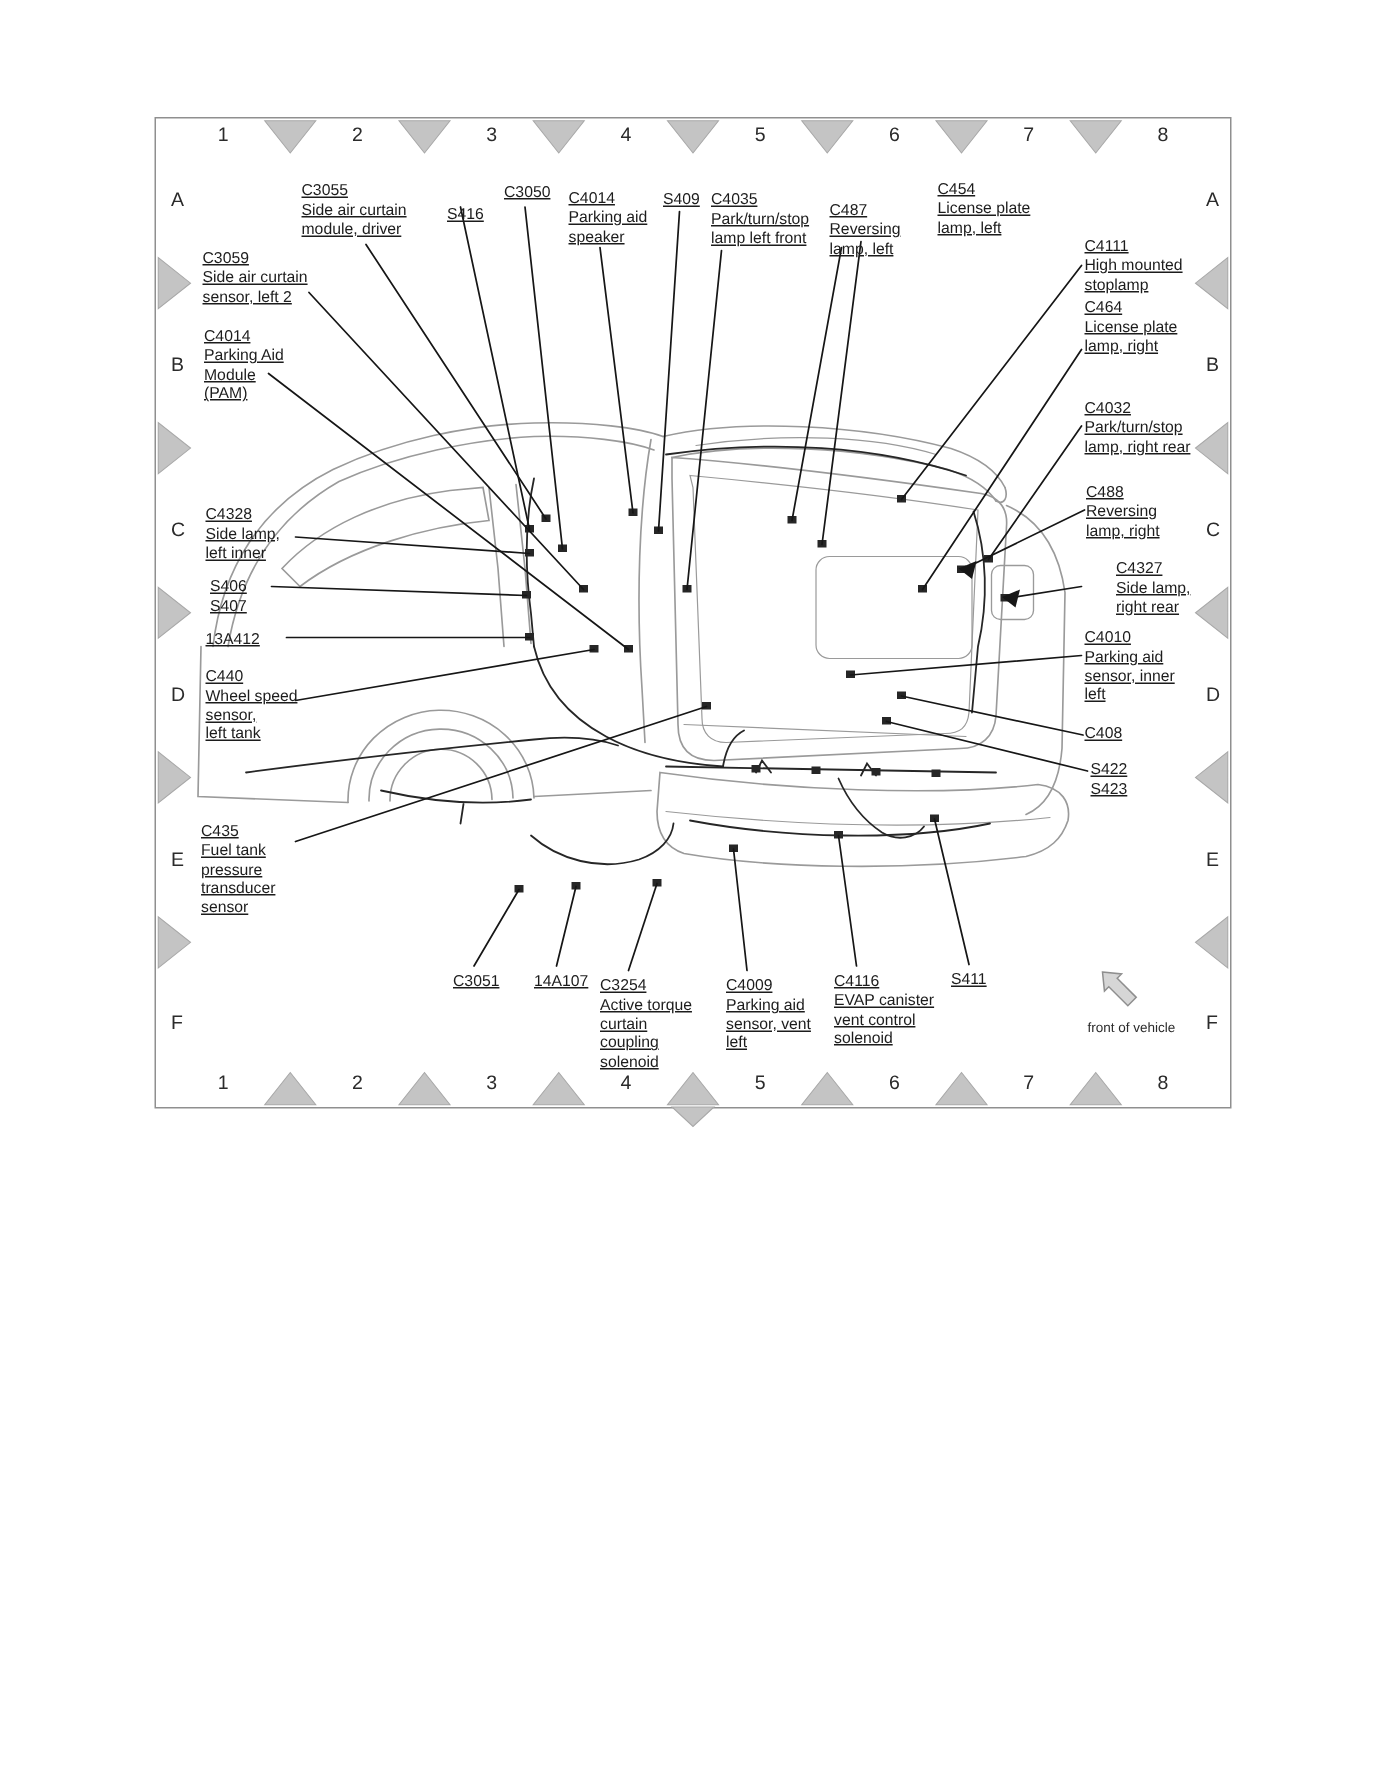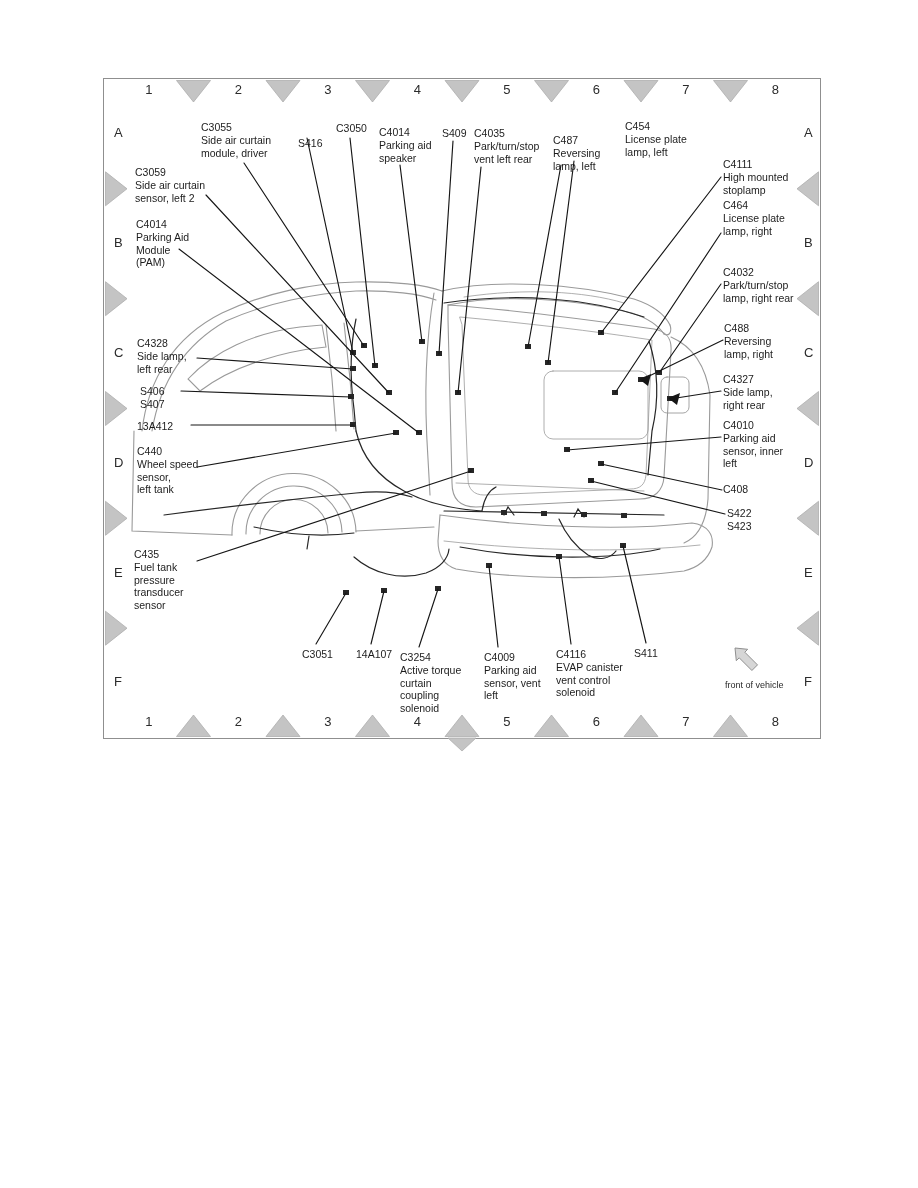--- a/index.html
+++ b/index.html
@@ -5,21 +5,21 @@
   html,body{margin:0;padding:0;}
   body{width:918px;height:1188px;background:#ffffff;position:relative;
        font-family:"Liberation Sans","DejaVu Sans",sans-serif;}
   .frame{position:absolute;left:103px;top:78px;width:716px;height:659px;
          border:1px solid #8f8f8f;background:#ffffff;}
   .gfx{position:absolute;left:0;top:0;overflow:visible;}
   .gnum{position:absolute;transform:translateX(-50%);font-size:13px;color:#2b2b2b;
         line-height:14px;white-space:nowrap;}
   .glet{position:absolute;font-size:13px;color:#2b2b2b;line-height:14px;}
   .callout{position:absolute;font-size:10.5px;line-height:12.8px;color:#1c1c1c;
-           white-space:pre-line;}
+           white-space:pre-line;text-decoration:underline;}
   .compass-label{position:absolute;font-size:9px;color:#2b2b2b;white-space:nowrap;}
 </style>
 </head>
 <body>
 
 <div class="frame">
 
   <svg class="gfx" width="716" height="659" viewBox="0 0 716 659">
 
     <g fill="#c4c4c4" stroke="#a8a8a8" stroke-width="0.7">
@@ -211,61 +211,61 @@
 Side air curtain
 module, driver</div>
   <div class="callout" style="left:194px;top:58px">S416</div>
   <div class="callout" style="left:232px;top:43px">C3050</div>
   <div class="callout" style="left:275px;top:47px">C4014
 Parking aid
 speaker</div>
   <div class="callout" style="left:338px;top:48px">S409</div>
   <div class="callout" style="left:370px;top:48px">C4035
 Park/turn/stop
-vent left rear</div>
+lamp left front</div>
   <div class="callout" style="left:449px;top:55px">C487
 Reversing
 lamp, left</div>
   <div class="callout" style="left:521px;top:41px">C454
 License plate
 lamp, left</div>
 
   <div class="callout" style="left:619px;top:79px">C4111
 High mounted
 stoplamp</div>
   <div class="callout" style="left:619px;top:120px">C464
 License plate
 lamp, right</div>
   <div class="callout" style="left:619px;top:187px">C4032
 Park/turn/stop
 lamp, right rear</div>
   <div class="callout" style="left:620px;top:243px">C488
 Reversing
 lamp, right</div>
-  <div class="callout" style="left:619px;top:294px">C4327
+  <div class="callout" style="left:640px;top:294px">C4327
 Side lamp,
 right rear</div>
   <div class="callout" style="left:619px;top:340px">C4010
 Parking aid
 sensor, inner
 left</div>
   <div class="callout" style="left:619px;top:404px">C408</div>
   <div class="callout" style="left:623px;top:428px">S422
 S423</div>
 
   <div class="callout" style="left:31px;top:87px">C3059
 Side air curtain
 sensor, left 2</div>
   <div class="callout" style="left:32px;top:139px">C4014
 Parking Aid
 Module
 (PAM)</div>
   <div class="callout" style="left:33px;top:258px">C4328
 Side lamp,
-left rear</div>
+left inner</div>
   <div class="callout" style="left:36px;top:306px">S406
 S407</div>
   <div class="callout" style="left:33px;top:341px">13A412</div>
   <div class="callout" style="left:33px;top:366px">C440
 Wheel speed
 sensor,
 left tank</div>
   <div class="callout" style="left:30px;top:469px">C435
 Fuel tank
 pressure

